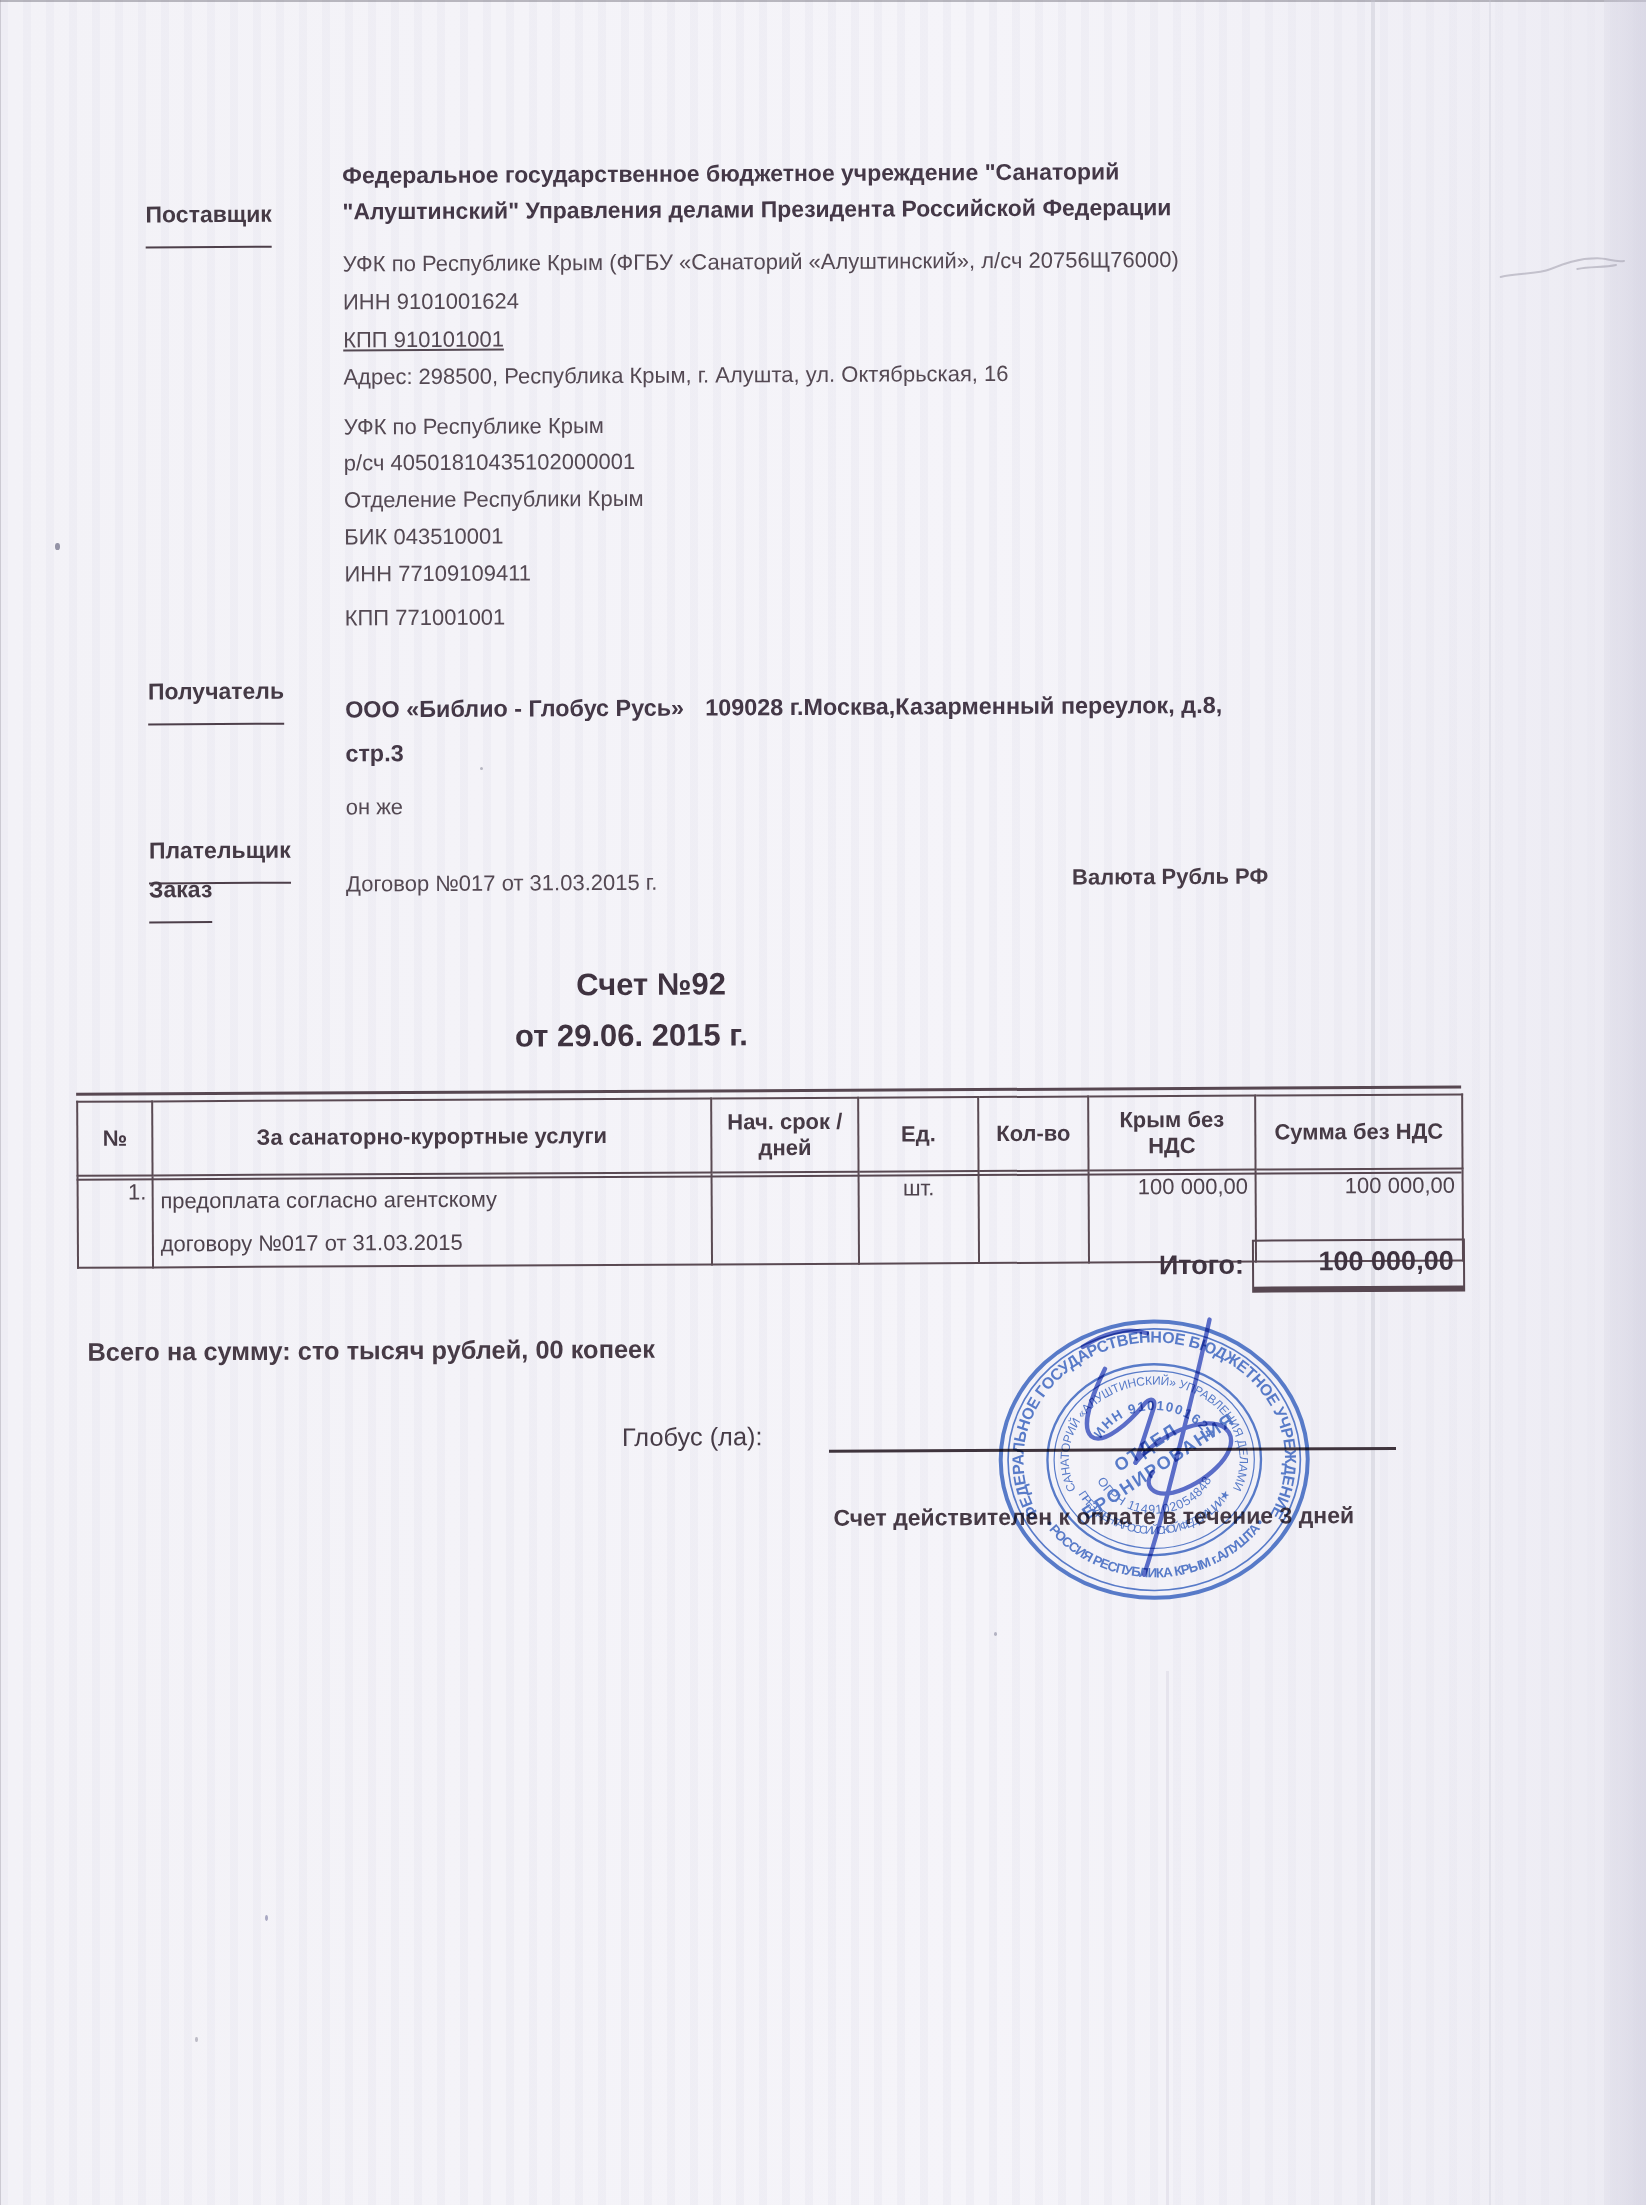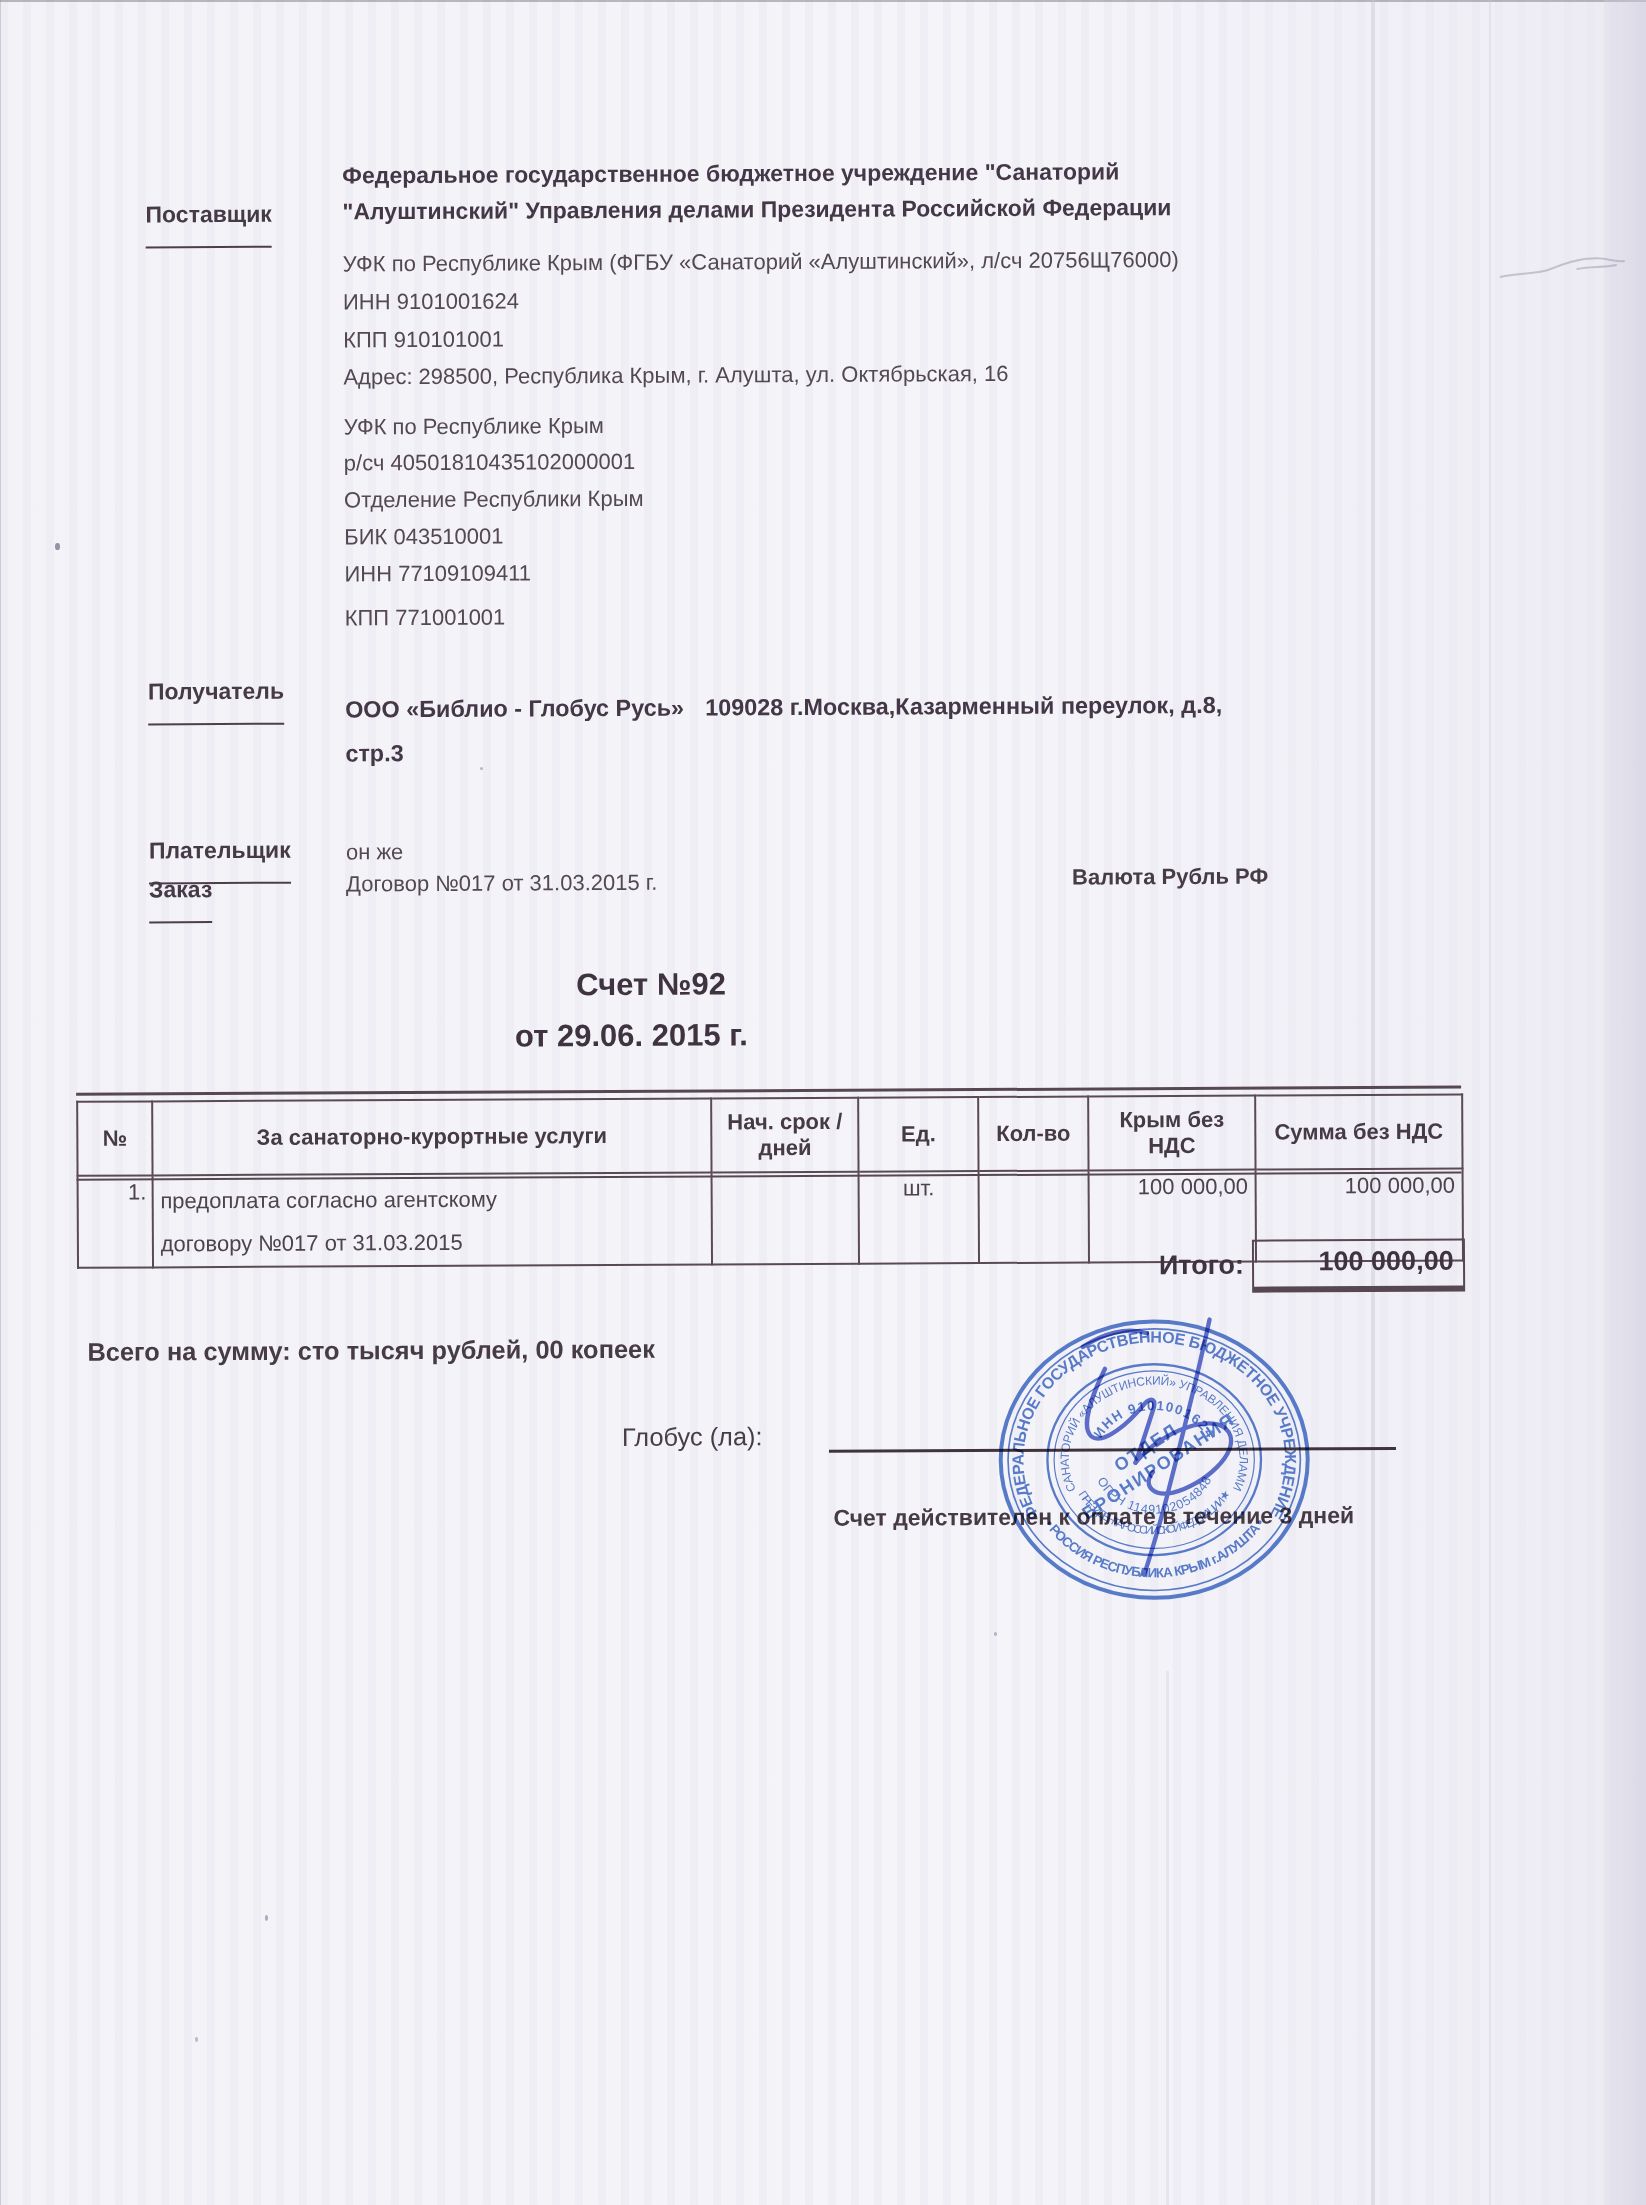--- a/index.html
+++ b/index.html
@@ -83,35 +83,35 @@
 
     <div class="abs lbl" style="left:150px;top:198px;">Поставщик</div>
     <div class="abs lbl" style="left:150px;top:675px;">Получатель</div>
     <div class="abs lbl" style="left:150px;top:834px;">Плательщик</div>
     <div class="abs lbl" style="left:150px;top:873px;">Заказ</div>
 
     <div class="abs org" style="left:347px;top:160px;">Федеральное государственное бюджетное учреждение "Санаторий</div>
     <div class="abs org" style="left:347px;top:196px;">"Алуштинский" Управления делами Президента Российской Федерации</div>
     <div class="abs reg" style="left:347px;top:249px;">УФК по Республике Крым (ФГБУ «Санаторий «Алуштинский», л/сч 20756Щ76000)</div>
     <div class="abs reg" style="left:347px;top:287px;">ИНН 9101001624</div>
-    <div class="abs reg" style="left:347px;top:325px;">КПП 910101001</div>
+    <div class="abs reg" style="left:347px;top:325px;text-decoration:underline;">КПП 910101001</div>
     <div class="abs reg" style="left:347px;top:362px;">Адрес: 298500, Республика Крым, г. Алушта, ул. Октябрьская, 16</div>
 
     <div class="abs reg" style="left:347px;top:412px;">УФК по Республике Крым</div>
     <div class="abs reg" style="left:347px;top:448px;">р/сч 40501810435102000001</div>
     <div class="abs reg" style="left:347px;top:485px;">Отделение Республики Крым</div>
     <div class="abs reg" style="left:347px;top:522px;">БИК 043510001</div>
     <div class="abs reg" style="left:347px;top:559px;">ИНН 77109109411</div>
     <div class="abs reg" style="left:347px;top:603px;">КПП 771001001</div>
 
     <div class="abs org" style="left:347px;top:694px;font-size:23.4px;">ООО «Библио - Глобус Русь»</div>
     <div class="abs org" style="left:707px;top:694px;font-size:23.4px;">109028 г.Москва,Казарменный переулок, д.8,</div>
     <div class="abs org" style="left:347px;top:738px;font-size:23.4px;">стр.3</div>
 
-    <div class="abs reg" style="left:347px;top:837px;">он же</div>
+    <div class="abs reg" style="left:347px;top:792px;">он же</div>
     <div class="abs reg" style="left:347px;top:869px;">Договор №017 от 31.03.2015 г.</div>
     <div class="abs b" style="left:1073px;top:866px;font-size:22px;">Валюта Рубль РФ</div>
 
     <div class="abs title" style="left:0;top:966px;width:1303px;text-align:center;">Счет №92</div>
     <div class="abs title" style="left:0;top:1017px;width:1263px;text-align:center;">от 29.06. 2015 г.</div>
 
     <div class="rule" style="left:76px;top:1089px;width:1385px;height:2.7px;"></div>
     <div class="rule" style="left:76px;top:1175px;width:1385px;height:2px;"></div>
 
     <table class="inv">

